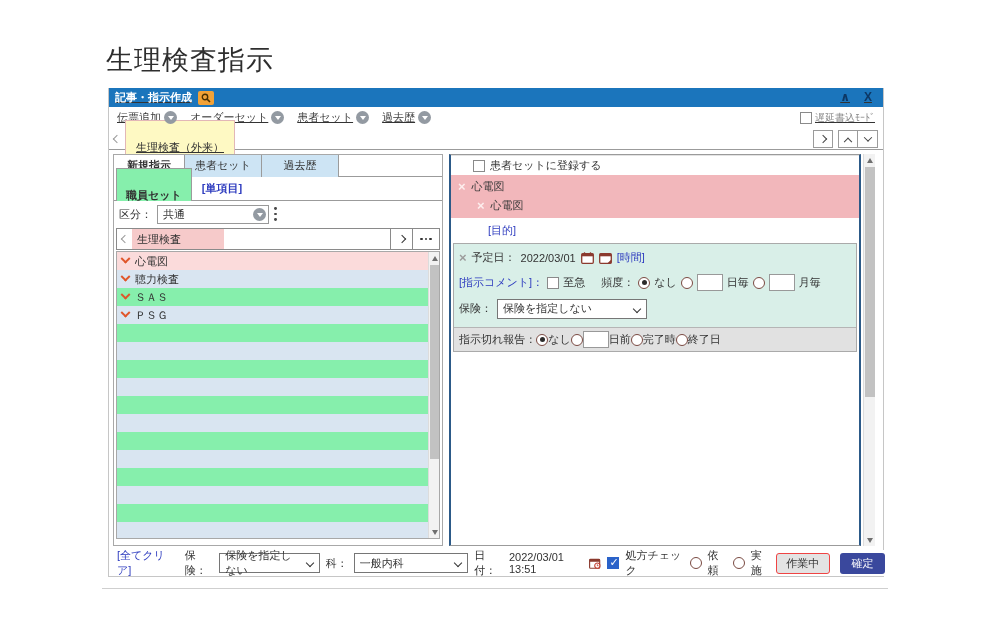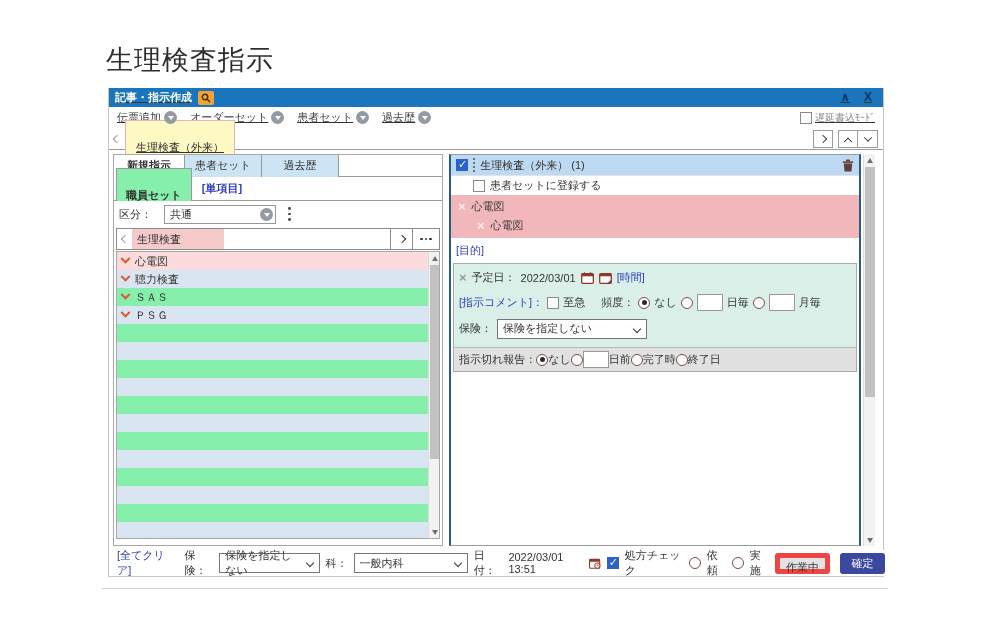--- a/index.html
+++ b/index.html
@@ -61,21 +61,21 @@
   .numbox { width:26px; height:17px; border:1px solid #999; background:#fff; }
 
   
   .leftpanel { position:absolute; left:4px; top:66px; width:330px; height:392px; border:1px solid #a8a8a8; background:#fff; }
   .ltabs { height:22px; display:flex; border-bottom:1px solid #9b9b9b; }
   .ltab { width:77px; height:22px; line-height:21px; text-align:center; background:#cde4f4; border-right:1px solid #9b9b9b; color:#333; }
   .ltab.active { background:#fff; font-weight:bold; height:23px; margin-bottom:-1px; width:71px; }
   .subtabs { height:24px; display:flex; align-items:flex-end; gap:10px; border-bottom:1px solid #9b9b9b; padding-left:2px; }
   .subtab { height:21px; line-height:20px; padding:16px 9px; border:1px solid #9b9b9b; border-bottom:none; background:#86efac; font-weight:bold; margin-bottom:-1px; }
   .single-link { color:#2d3bbf; font-weight:bold; padding-bottom:4px; }
-  .kubun-row { height:26px; display:flex; align-items:center; gap:12px; padding:0 5px; }
+  .kubun-row { height:26px; display:flex; align-items:center; gap:5px; padding:0 5px; }
   .kubun-field { width:112px; height:19px; border:1px solid #999; display:flex; align-items:center; padding-left:5px; position:relative; background:#fff; }
   .kubun-field .ddcircle { position:absolute; right:2px; top:2px; }
   .dots3 { display:inline-flex; flex-direction:column; gap:2.5px; }
   .dots3 i { width:2.8px; height:2.8px; border-radius:50%; background:#4a4a4a; }
   .dots3.small { gap:1.8px; } .dots3.small i { width:2.2px; height:2.2px; }
   .search-row { display:flex; align-items:stretch; border:1px solid #8a8a8a; height:22px; margin:1px 2px 0; background:#fff; }
   .sr-chev { width:15px; display:flex; align-items:center; justify-content:center; }
   .sr-scope { background:#f6caca; width:92px; display:flex; align-items:center; padding-left:5px; }
   .sr-input { flex:1; border:none; outline:none; background:#fff; font:inherit; padding:0 3px; }
   .sr-btn { width:22px; border-left:1px solid #8a8a8a; display:flex; align-items:center; justify-content:center; color:#333; }
@@ -100,34 +100,34 @@
   .card { position:absolute; left:2px; top:0; width:412px; height:392px; background:#fff;
     border:1px solid #9b9b9b; border-left:2px solid #2c5a88; border-right:2px solid #2c5a88; }
   .card-head { height:20px; background:#bedaf2; display:flex; align-items:center; gap:5px; padding:0 5px; }
   .trash { margin-left:auto; display:flex; }
   .reg-row { height:20px; display:flex; align-items:center; gap:5px; padding:0 22px; border-top:1px solid #e3e3e3; }
   .pink-block { background:#f2b7bb; padding:2px 0 3px; }
   .pb-row { height:19px; display:flex; align-items:center; gap:6px; padding-left:7px; color:#3a3a3a; }
   .pb-row.indent { padding-left:26px; }
   .x-light { color:#fdeeee; font-weight:bold; font-size:13px; line-height:13px; }
   .x-gray { color:#9c9c9c; font-weight:bold; font-size:13px; line-height:13px; }
-  .purpose-row { height:20px; display:flex; align-items:center; padding:0 5px; margin-top:2px; }
+  .purpose-row { height:20px; display:flex; align-items:center; padding:0 5px; margin-top:2px;margin-left:32px; }
   .link { color:#2d3bbf; }
   .sched-box { margin:3px 2px 0; border:1px solid #aaa; }
   .teal { background:#d9efe8; padding:1px 5px 5px; }
   .sb-row { display:flex; align-items:center; gap:5px; }
   .sb-row1 { height:25px; }
   .sb-row2 { height:25px; gap:4px; }
   .sb-row3 { height:27px; }
   .gray-row { background:#e1e1e1; border-top:1px solid #b5b5b5; height:24px; display:flex; align-items:center; gap:0; padding:0 5px; }
 
   
   .bottombar { position:absolute; left:0; top:462px; width:776px; height:26px; display:flex; align-items:center; gap:6px; padding-left:8px; background:#fff; }
   .bb-gap { width:2px; }
-  .btn-working { width:62px; height:21px; background:#e3e3e3; border:5px solid #ef4444; border-radius:3px; text-align:center; line-height:19px; color:#333; }
+  .btn-working { width:62px; height:21px; background:#e3e3e3; border:1px solid #ef4444; border-radius:3px; text-align:center; line-height:19px; color:#333; }
   .btn-confirm { width:52px; height:21px; background:#3a489d; border-radius:3px; text-align:center; line-height:21px; color:#fff; margin-left:4px; }
 
   .bottom-separator { position:absolute; left:102px; top:588px; width:786px; height:1px; background:#cfcfcf; }
 </style>
 </head>
 <body>
 
 <div class="stage">
 
   <div class="page-title">生理検査指示</div>
@@ -262,37 +262,20 @@
           <span class="sc-thumb" style="top:13px; height:194px;"></span>
           <span class="sc-dn">
               <span class="tri-dn"></span>
             </span>
         </div>
       </div>
     </div>
 
     <div class="rightpanel">
       <div class="card">
-        <div class="card-head">
-          <span class="cb checked"></span>
-          <span class="dots3 small">
-              <i></i>
-              <i></i>
-              <i></i>
-              <i></i>
-            </span>
-          <span>生理検査（外来） (1)</span>
-          <span class="trash">
-            <svg width="12" height="13" viewBox="0 0 12 13">
-              <rect x="4" y="0.5" width="4" height="2" fill="#5d4037"></rect>
-              <rect x="0.8" y="2.4" width="10.4" height="1.5" fill="#5d4037"></rect>
-              <path d="M1.8 4.6 h8.4 l-0.7 8 h-7 Z" fill="#5d4037"></path>
-            </svg>
-          </span>
-        </div>
         <div class="reg-row">
           <span class="cb"></span>
           <span>患者セットに登録する</span>
         </div>
         <div class="pink-block">
           <div class="pb-row">
             <span class="x-light">×</span>
             <span>心電図</span>
           </div>
           <div class="pb-row indent">

